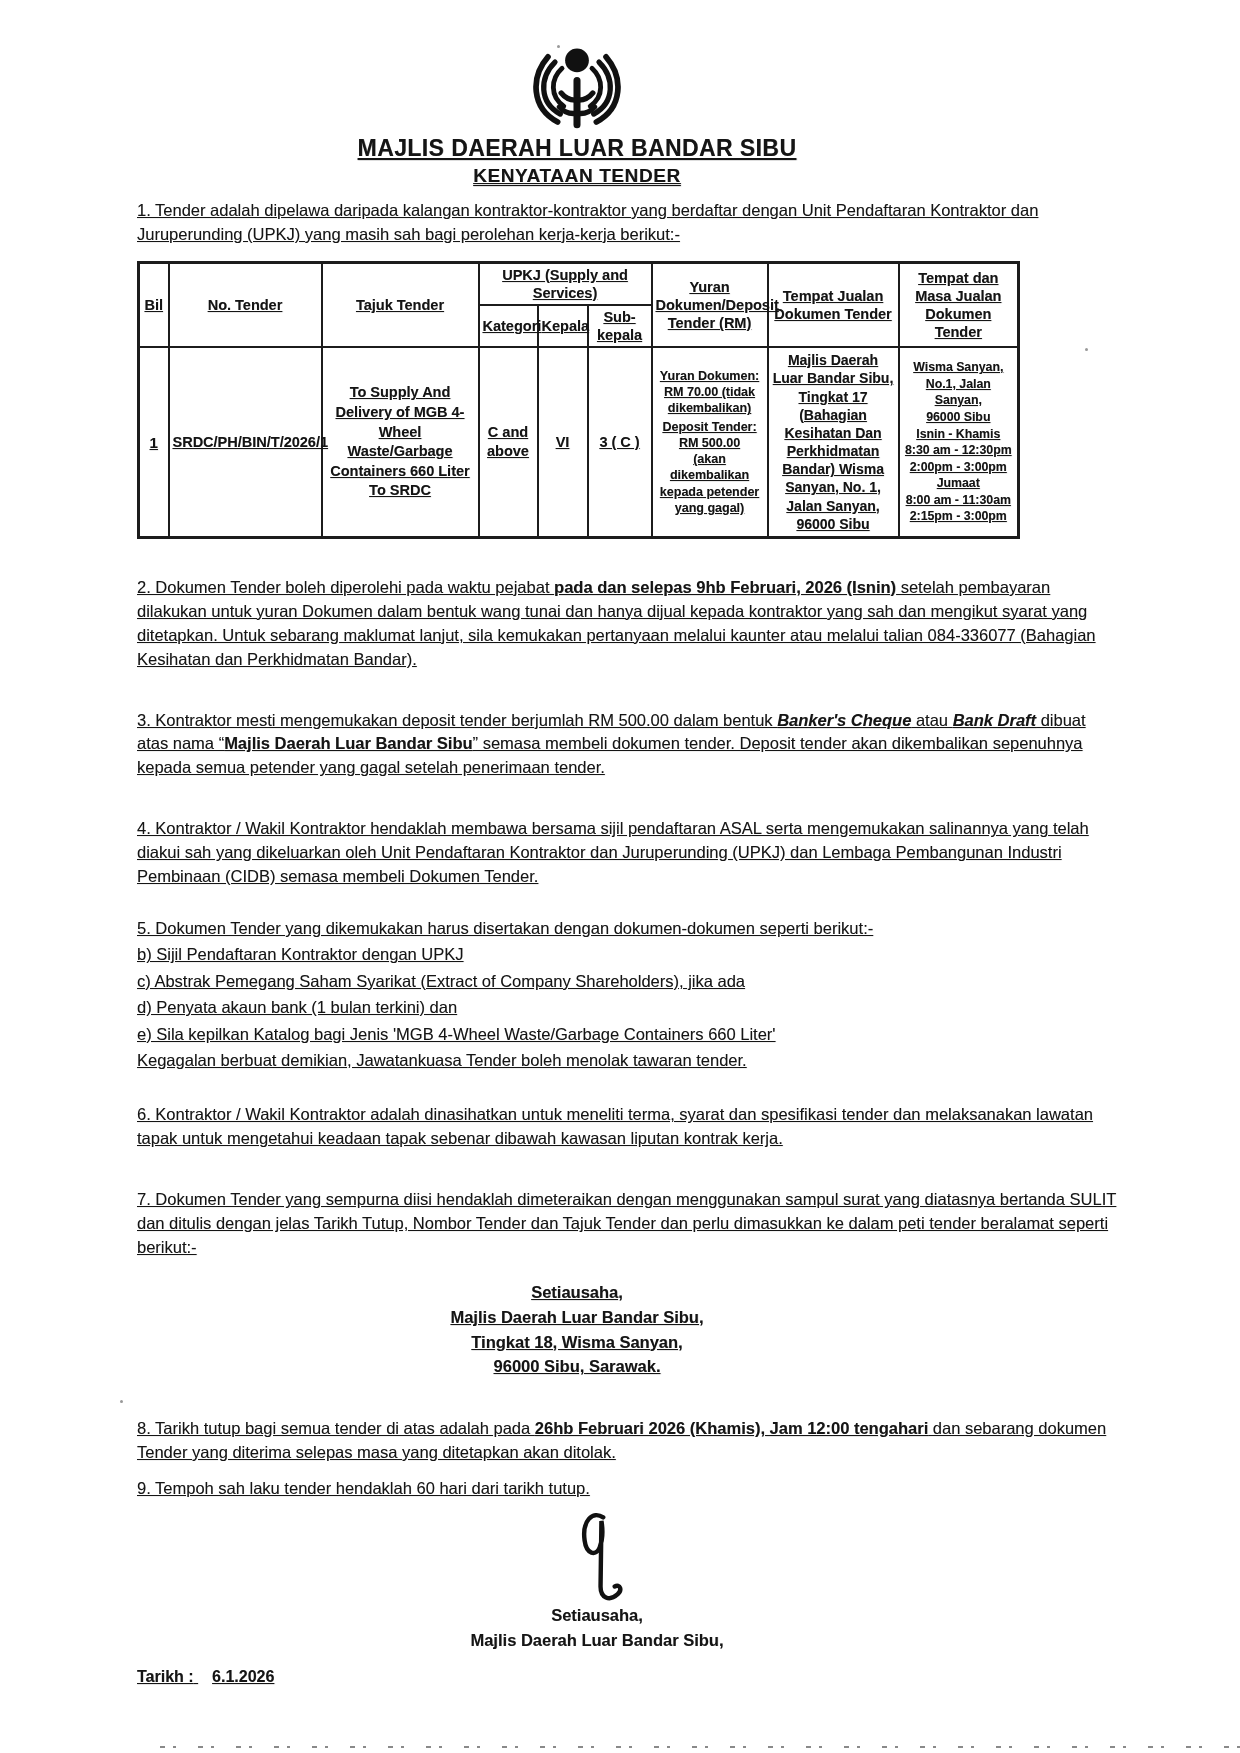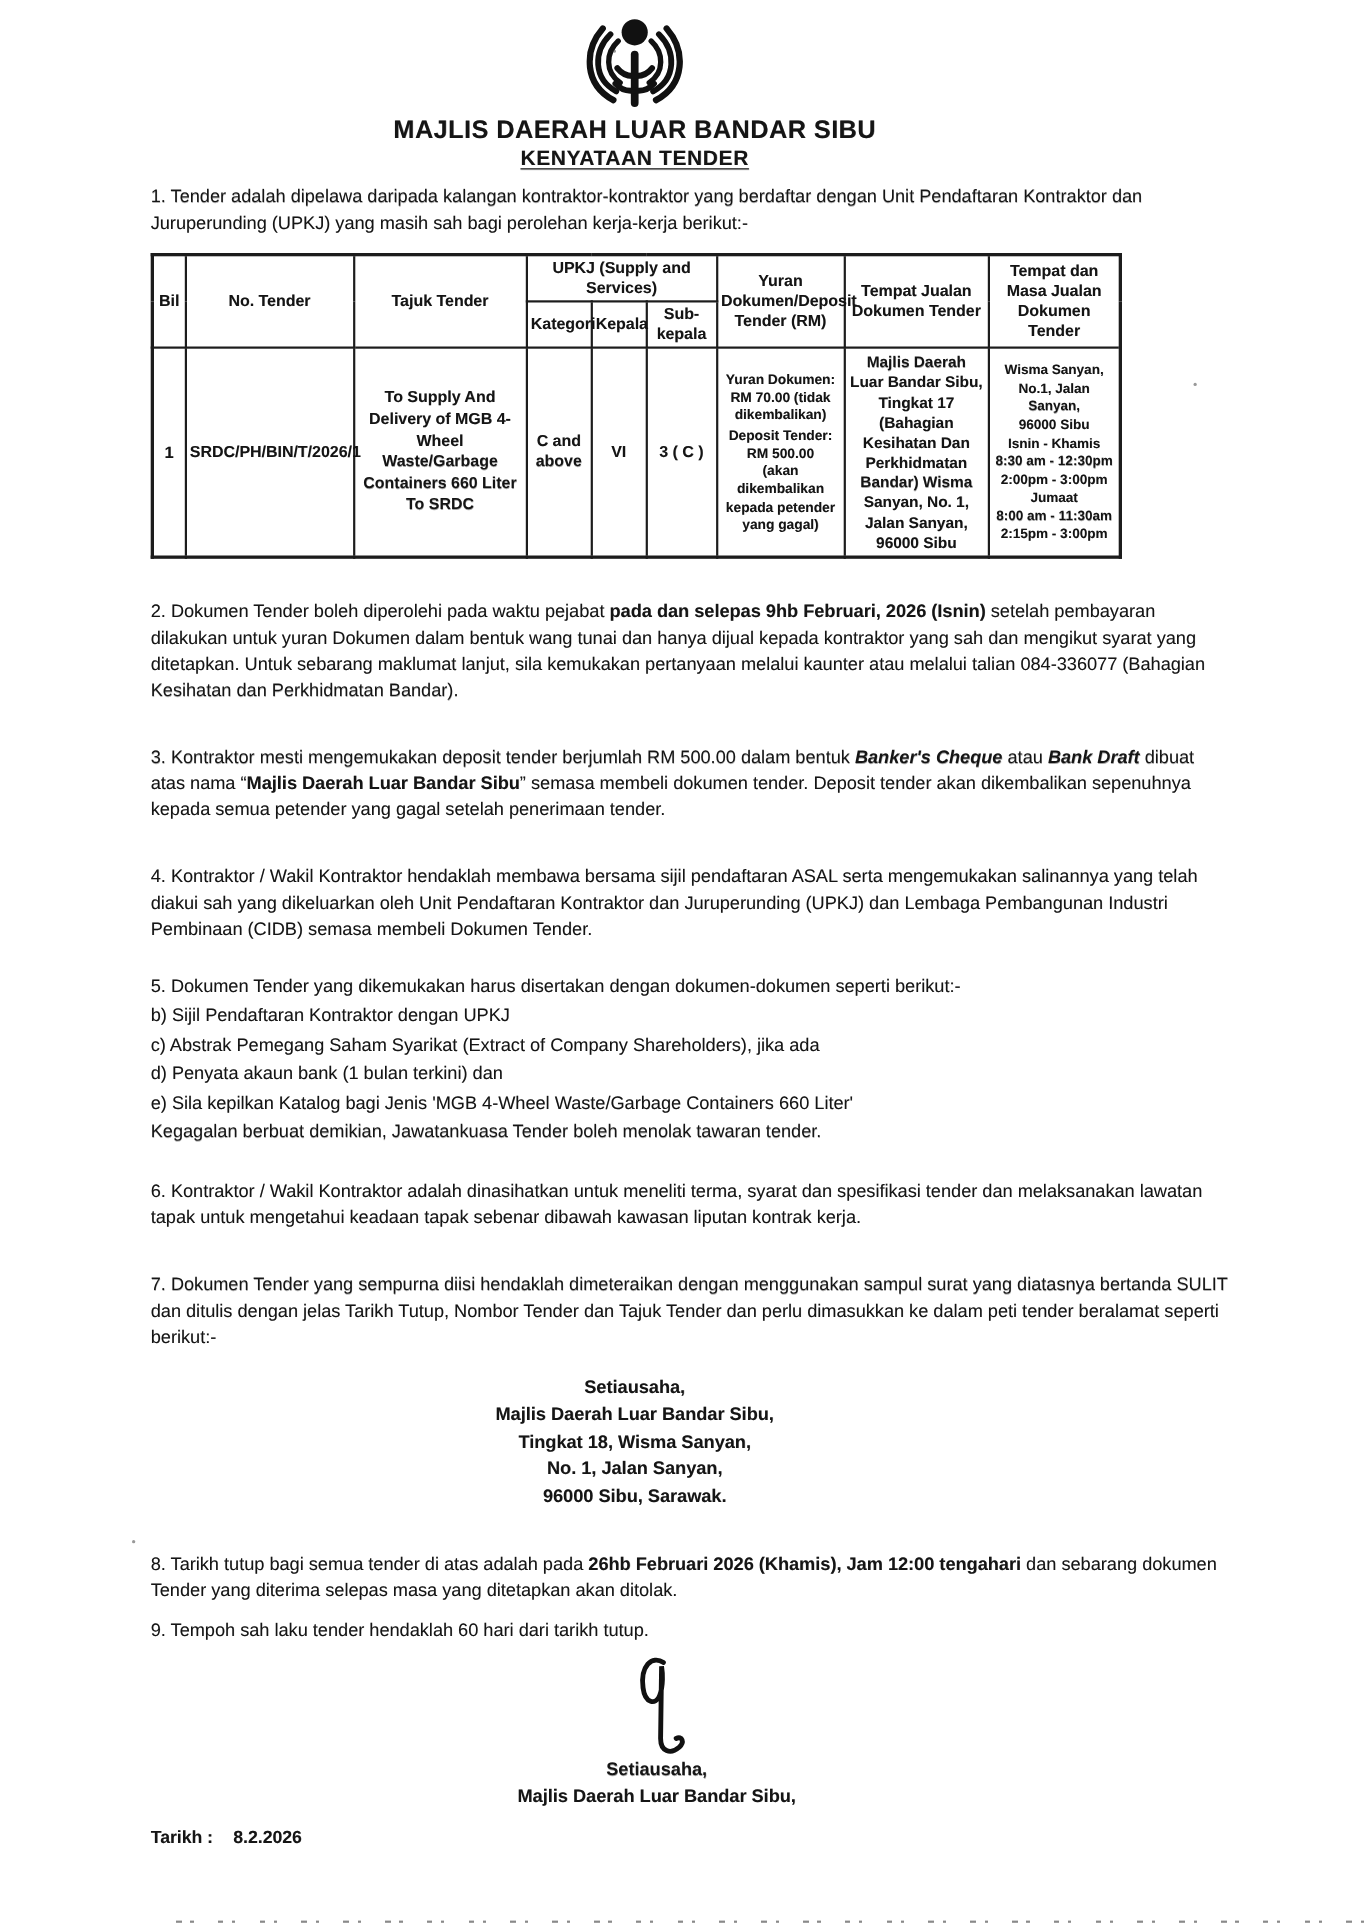--- a/index.html
+++ b/index.html
@@ -2,21 +2,21 @@
 <html><head>
 <meta charset="utf-8">
 <style>
   html,body{margin:0;padding:0;}
   body{
     width:1240px;height:1753px;position:relative;overflow:hidden;
     background:#ffffff;color:#151515;
     font-family:"Liberation Sans", sans-serif;
     -webkit-font-smoothing:antialiased;
   }
-  .page{position:absolute;left:137px;top:16px;width:983px;}
+  .page{position:absolute;left:137px;top:47px;width:983px;text-decoration:underline;}
   .hdr{width:880px;text-align:center;}
   .logo{display:block;margin:0 auto;}
   .org-name{font-size:23px;font-weight:700;letter-spacing:.4px;margin-top:4px;
     text-shadow:.3px .3px 0 rgba(0,0,0,.45);}
   .doc-title{font-size:19px;font-weight:700;letter-spacing:.6px;margin-top:3px;
     text-decoration:underline;text-underline-offset:3px;
     text-shadow:.3px .3px 0 rgba(0,0,0,.4);}
   .para{font-size:16.5px;line-height:1.45;margin:12px 0 0 0;
     text-shadow:.2px .2px 0 rgba(0,0,0,.3);}
   .para.sp{margin-top:37px;}
@@ -154,40 +154,39 @@
     <div class="list-line">Kegagalan berbuat demikian, Jawatankuasa Tender boleh menolak tawaran tender.</div>
   </div>
 
   <p class="para" style="margin-top:30px;">6. Kontraktor / Wakil Kontraktor adalah dinasihatkan untuk meneliti terma, syarat dan spesifikasi tender dan melaksanakan lawatan tapak untuk mengetahui keadaan tapak sebenar dibawah kawasan liputan kontrak kerja.</p>
   <p class="para sp">7. Dokumen Tender yang sempurna diisi hendaklah dimeteraikan dengan menggunakan sampul surat yang diatasnya bertanda SULIT dan ditulis dengan jelas Tarikh Tutup, Nombor Tender dan Tajuk Tender dan perlu dimasukkan ke dalam peti tender beralamat seperti berikut:-</p>
 
   <div class="addr">
     <div>Setiausaha,</div>
     <div>Majlis Daerah Luar Bandar Sibu,</div>
     <div>Tingkat 18, Wisma Sanyan,</div>
-    <div>No. 1, Jalan Sanyan,</div>
     <div>96000 Sibu, Sarawak.</div>
   </div>
 
   <p class="para" style="margin-top:38px;"><span>8. Tarikh tutup bagi semua tender di atas adalah pada </span><b>26hb Februari 2026 (Khamis), Jam 12:00 tengahari</b><span> dan sebarang dokumen Tender yang diterima selepas masa yang ditetapkan akan ditolak.</span></p>
   <p class="para" style="">9. Tempoh sah laku tender hendaklah 60 hari dari tarikh tutup.</p>
 
   <div class="sig-wrap">
     <div class="sig-inner">
       <svg class="sig-glyph" width="62" height="100" viewBox="0 0 70 110" aria-hidden="true">
         <path d="M42,8 C30,0 18,12 21,34 C23,50 34,52 38,42 C42,32 41,18 40,12 L39,86 C39,99 49,103 58,95 C64,90 61,83 55,86" fill="none" stroke="#111" stroke-width="5" stroke-linecap="round"></path>
       </svg>
       <div class="sig-line">Setiausaha,</div>
       <div class="sig-line">Majlis Daerah Luar Bandar Sibu,</div>
     </div>
   </div>
 
   <div class="date-line">
     <span>Tarikh :</span>
-    <span class="val">8.2.2026</span>
+    <span class="val">6.1.2026</span>
   </div>
 
 </div>
 
 <div class="scan-noise"></div>
 <div class="speck" style="left:557px;top:45px;"></div>
 <div class="speck" style="left:1085px;top:348px;"></div>
 <div class="speck" style="left:120px;top:1400px;"></div>
 
 </body></html>

